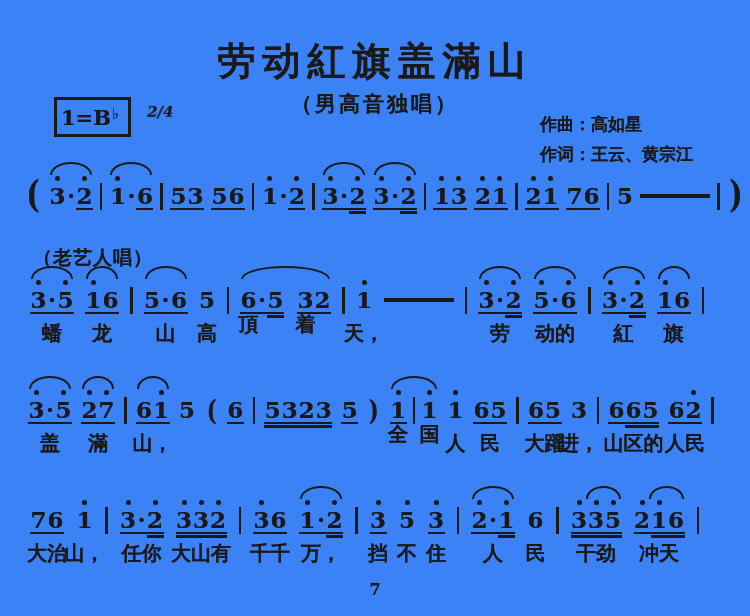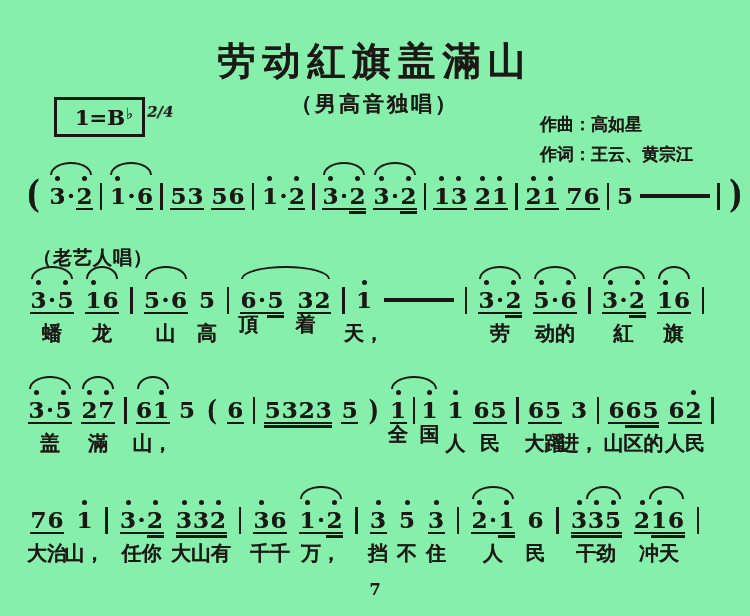--- a/index.html
+++ b/index.html
@@ -1,26 +1,26 @@
 <!DOCTYPE html>
 <html><head>
 <meta charset="utf-8">
 <style>
   :root{ --ink:#1b1815; }
   html,body{margin:0;padding:0;}
   body{width:750px;height:616px;background:#ffffff;overflow:hidden;
        font-family:"Liberation Sans",sans-serif;color:var(--ink);}
-  .sheet{position:relative;width:750px;height:616px;background:#86efac;
+  .sheet{position:relative;width:750px;height:616px;background:#3b82f6;
          text-shadow:0 0 .5px rgba(20,15,10,.65);}
   .title{position:absolute;top:36px;left:0;width:100%;text-align:center;
          font-size:38px;font-weight:bold;letter-spacing:7px;}
   .subtitle{position:absolute;top:90px;left:0;width:100%;text-align:center;
          font-size:21px;font-weight:bold;letter-spacing:3px;}
   .keybox{position:absolute;top:97px;left:54px;border:3px solid var(--ink);
-         padding:2px 9px 4px 18px;font-family:"DejaVu Serif",serif;
+         padding:2px 9px 4px 4px;font-family:"DejaVu Serif",serif;
          font-weight:bold;font-size:21px;line-height:24px;}
   .keybox .flat{font-size:15px;vertical-align:6px;margin-left:1px;}
   .timesig{position:absolute;top:103px;left:147px;font-family:"DejaVu Serif",serif;
          font-weight:bold;font-size:15px;transform:skewX(-10deg);filter:blur(.5px);}
   .credits{position:absolute;top:110px;left:540px;font-size:17px;font-weight:bold;
          line-height:30px;white-space:nowrap;}
   .seclabel{position:absolute;top:245px;left:33px;font-size:19px;font-weight:bold;letter-spacing:1px;}
   .pagenum{position:absolute;top:580px;left:0;width:100%;text-align:center;
          font-size:16px;font-weight:bold;font-family:"DejaVu Serif",serif;}
 

